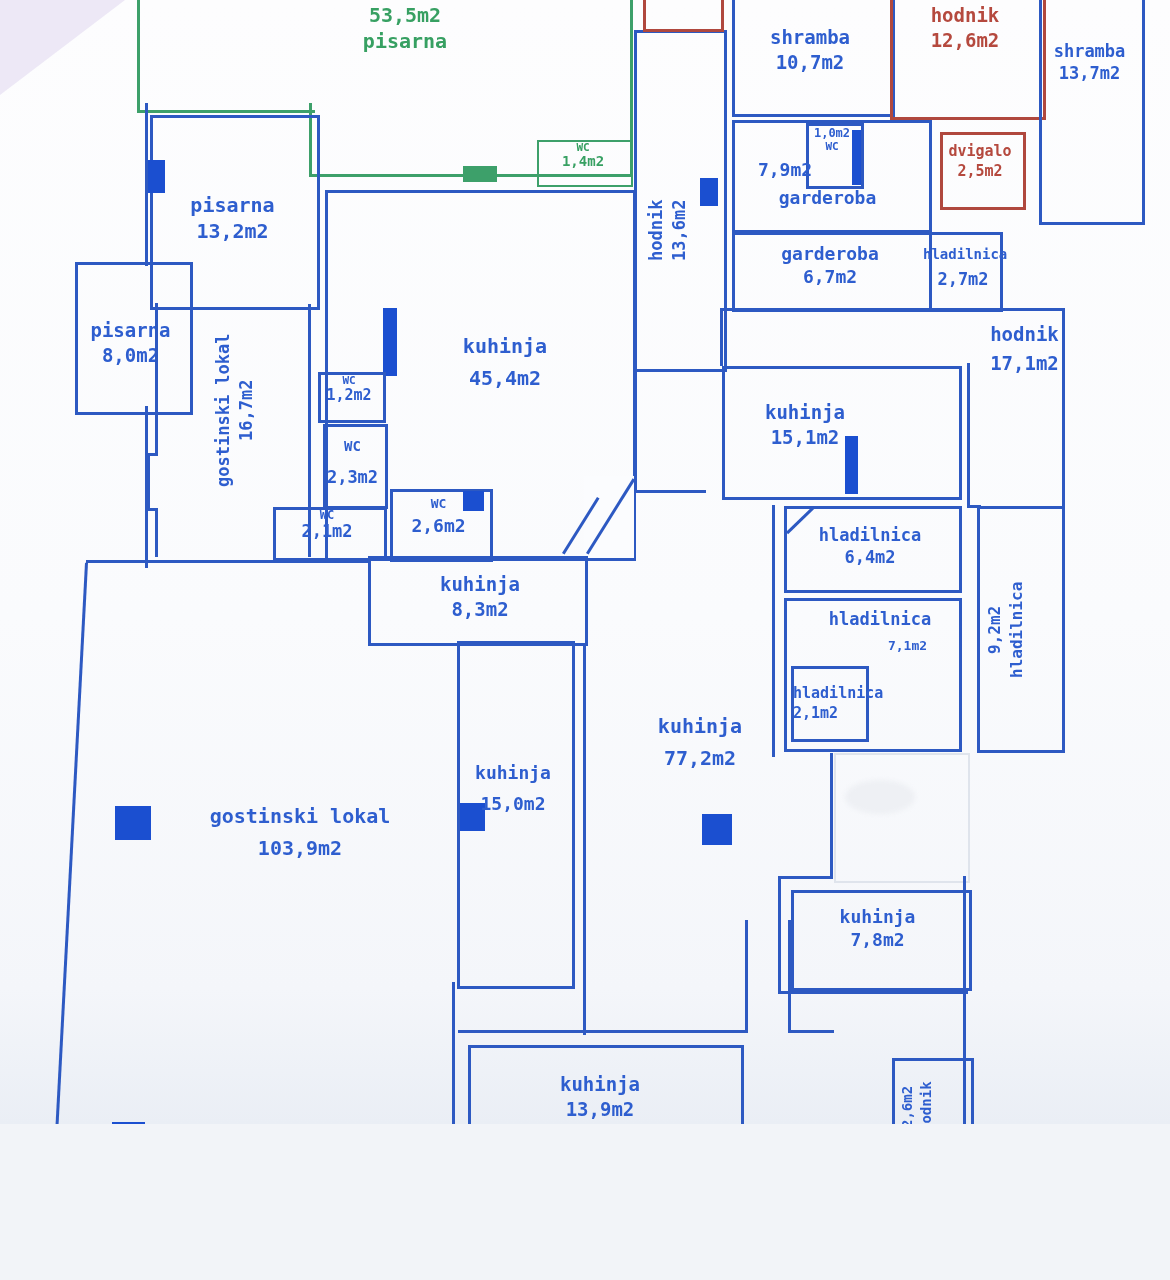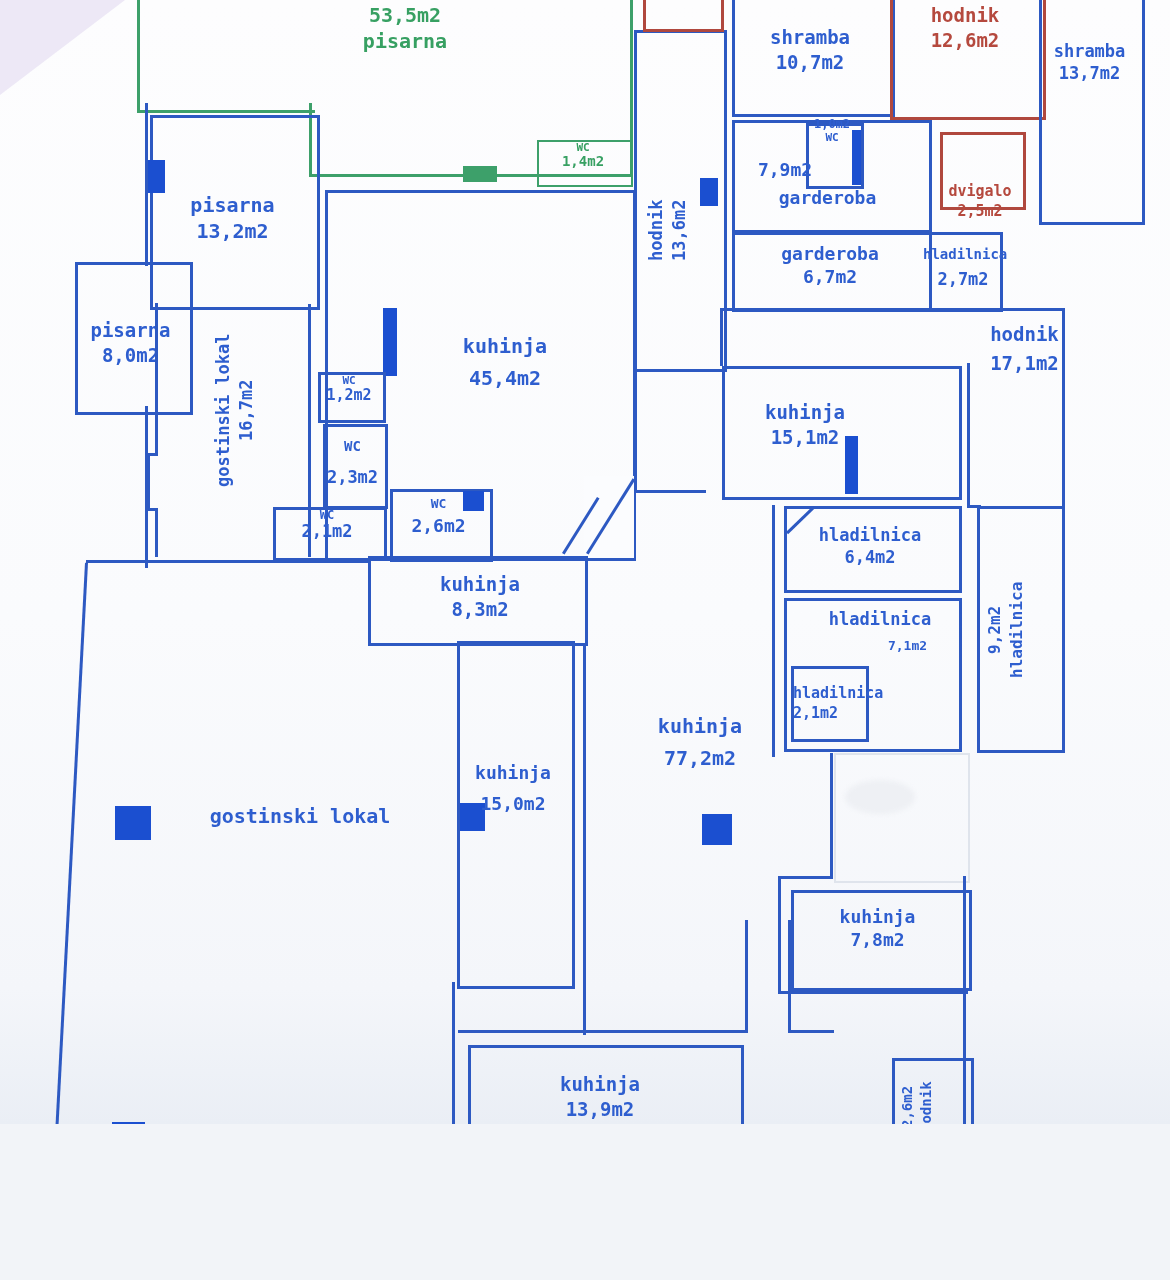--- a/index.html
+++ b/index.html
@@ -147,33 +147,33 @@
   </div>
   <div class="room" style="left:1039px;top:-16px;width:100px;height:235px;"></div>
   <div class="lbl" style="left:1042px;top:40px;width:95px;font-size:17px;">
     <span>shramba</span>
       <span>13,7m2</span>
   </div>
 
   <div class="room" style="left:732px;top:120px;width:194px;height:107px;"></div>
   <div class="room" style="left:806px;top:123px;width:52px;height:60px;"></div>
   <div class="door" style="left:852px;top:130px;width:9px;height:55px;"></div>
-  <div class="lbl" style="left:806px;top:117px;width:52px;font-size:12px;line-height:1.2;">
+  <div class="lbl" style="left:806px;top:126px;width:52px;font-size:12px;line-height:1.2;">
     <span>1,0m2</span>
       <span style="font-size:11px;">WC</span>
   </div>
   <div class="lbl" style="left:740px;top:158px;width:90px;font-size:18px;">
     <span>7,9m2</span>
   </div>
   <div class="lbl" style="left:735px;top:186px;width:185px;font-size:18px;">
     <span>garderoba</span>
   </div>
 
   <div class="room red" style="left:940px;top:132px;width:80px;height:72px;"></div>
-  <div class="lbl red" style="left:942px;top:142px;width:76px;font-size:15px;margin-top:40px;">
+  <div class="lbl red" style="left:942px;top:142px;width:76px;font-size:15px;">
     <span>dvigalo</span>
       <span>2,5m2</span>
   </div>
 
   <div class="room" style="left:732px;top:232px;width:194px;height:74px;"></div>
   <div class="lbl" style="left:745px;top:242px;width:170px;font-size:18px;">
     <span>garderoba</span>
       <span>6,7m2</span>
   </div>
   <div class="room" style="left:929px;top:232px;width:68px;height:74px;"></div>
@@ -249,20 +249,21 @@
   </div>
 
   <div class="w rot" style="left:88px;top:563px;width:588px;height:3px;transform:rotate(93deg);"></div>
   <div class="w" style="left:86px;top:560px;width:285px;height:3px;"></div>
   <div class="w" style="left:57px;top:1148px;width:406px;height:3px;"></div>
   <div class="w" style="left:452px;top:982px;width:3px;height:169px;"></div>
   <div class="door" style="left:115px;top:806px;width:36px;height:34px;"></div>
   <div class="door" style="left:112px;top:1122px;width:33px;height:28px;"></div>
   <div class="lbl" style="left:200px;top:800px;width:200px;font-size:20px;line-height:1.6;">
     <span>gostinski lokal</span>
+      <span>103,9m2</span>
   </div>
 
   <div class="room" style="left:468px;top:1045px;width:270px;height:112px;"></div>
   <div class="door" style="left:461px;top:1126px;width:27px;height:28px;"></div>
   <div class="door" style="left:697px;top:1126px;width:34px;height:30px;"></div>
   <div class="lbl" style="left:520px;top:1072px;width:160px;font-size:19px;">
     <span>kuhinja</span>
       <span>13,9m2</span>
   </div>
 

